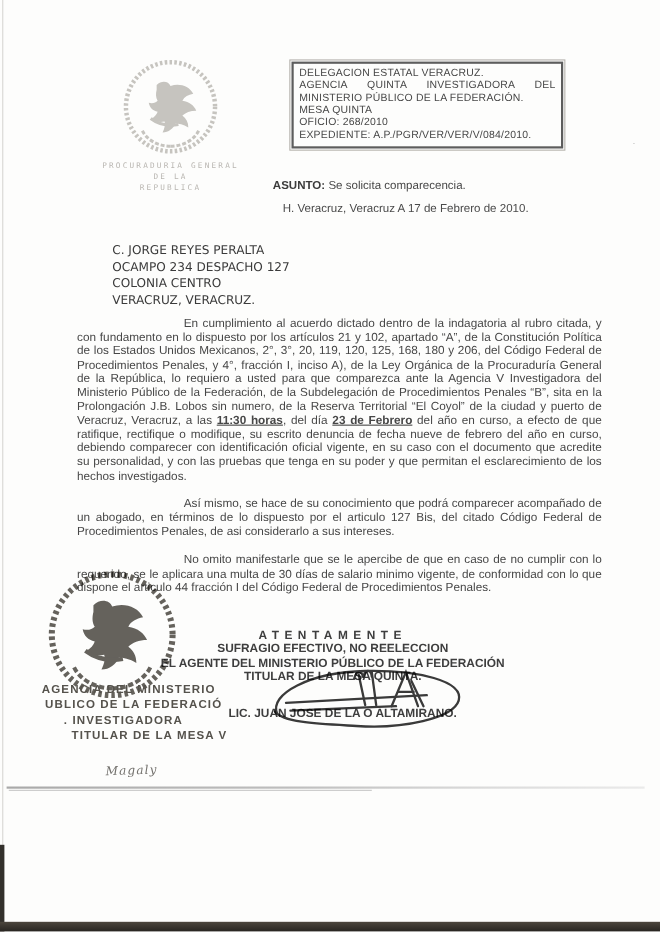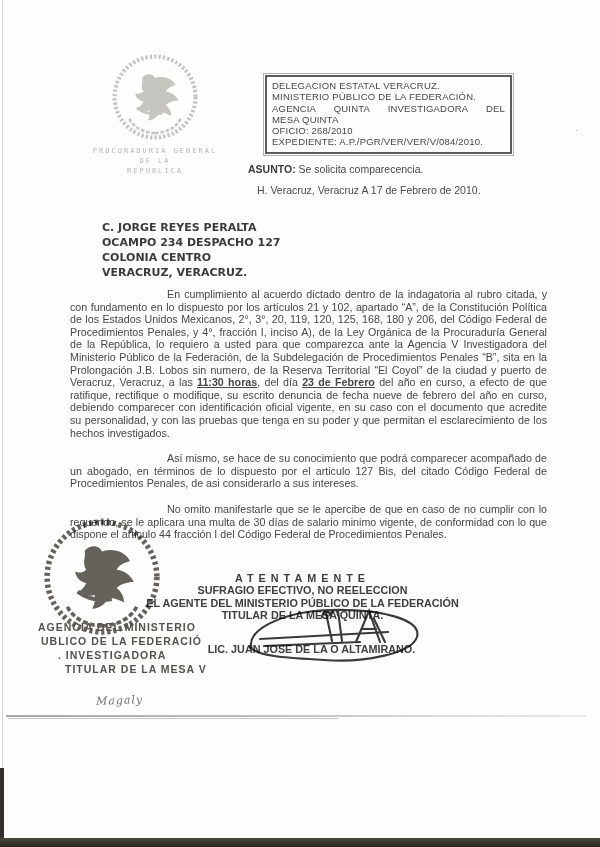--- a/index.html
+++ b/index.html
@@ -6,32 +6,32 @@
   .page{position:relative;width:600px;height:847px;background:#fdfdfc;overflow:hidden;
         font-family:"Liberation Sans",sans-serif;color:#454545;}
 
   
   .seal-top{position:absolute;left:70px;top:52px;width:170px;text-align:center;}
   .seal-top svg{width:110px;height:90px;color:#c6c4bf;display:block;margin:0 auto;}
   .seal-caption{margin-top:4px;font-size:7px;letter-spacing:2px;line-height:10px;
                 color:#b9b6b1;font-family:"DejaVu Sans Mono",monospace;}
 
   
-  .header-box{position:absolute;left:265px;top:75px;width:233px;padding:3px 5px 4px 5px;
+  .header-box{position:absolute;left:265px;top:56px;width:233px;padding:3px 5px 4px 5px;
               border:2px solid #5d5d5d;outline:1px solid #b5b2ad;outline-offset:1px;
               font-size:9.5px;line-height:11.3px;color:#474747;letter-spacing:.2px;}
   .hb.spread{text-align:justify;text-align-last:justify;}
 
   .subject{position:absolute;left:248px;top:163px;font-size:10.5px;color:#474747;}
   .subject .b{font-weight:bold;color:#3c3c3c;}
   .dateline{position:absolute;left:257px;top:184px;font-size:10.5px;color:#4a4a4a;}
 
   
   .addressee{position:absolute;left:102px;top:220px;font-family:"DejaVu Sans",sans-serif;
-             font-weight:bold;font-size:11px;line-height:15px;color:#3b3b3b;}
+             font-weight:normal;font-size:11px;line-height:15px;color:#3b3b3b;}
 
   
   .body{position:absolute;left:70px;top:288px;width:477px;font-size:10.7px;line-height:12.6px;
         text-align:justify;color:#474747;z-index:1;}
   .body p{margin:0 0 13px 0;text-indent:97px;}
   .body .u{text-decoration:underline;font-weight:bold;}
 
   
   .closing{position:absolute;left:90px;top:572px;width:425px;text-align:center;
            font-weight:bold;font-size:10.8px;line-height:12.3px;color:#3e3e3e;z-index:1;}
@@ -90,22 +90,22 @@
       </svg>
     <div class="seal-caption">
       <div>PROCURADURIA GENERAL</div>
       <div>DE LA</div>
       <div>REPUBLICA</div>
     </div>
   </div>
 
   <div class="header-box">
     <div class="hb">DELEGACION ESTATAL VERACRUZ.</div>
+    <div class="hb spread">AGENCIA QUINTA INVESTIGADORA DEL</div>
     <div class="hb">MINISTERIO PÚBLICO DE LA FEDERACIÓN.</div>
-    <div class="hb spread">AGENCIA QUINTA INVESTIGADORA DEL</div>
     <div class="hb">MESA QUINTA</div>
     <div class="hb">OFICIO: 268/2010</div>
     <div class="hb">EXPEDIENTE: A.P./PGR/VER/VER/V/084/2010.</div>
   </div>
 
   <div class="subject">
     <span class="b">ASUNTO:</span><span> Se solicita comparecencia.</span>
   </div>
   <div class="dateline">H. Veracruz, Veracruz A 17 de Febrero de 2010.</div>
 

